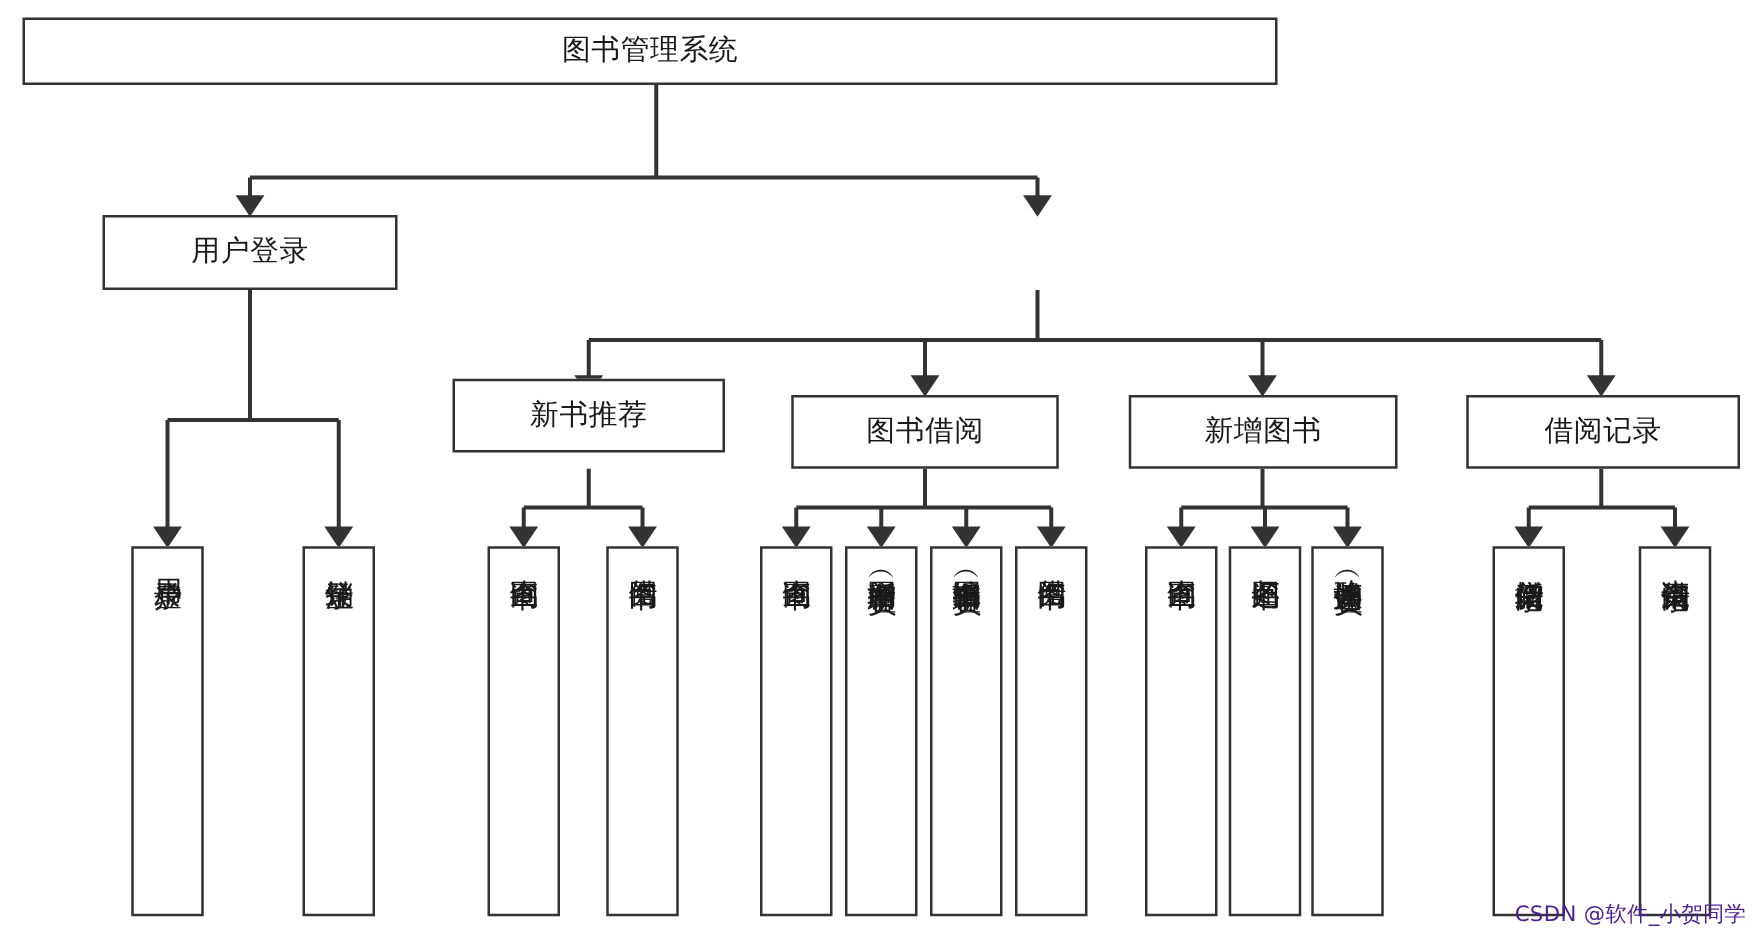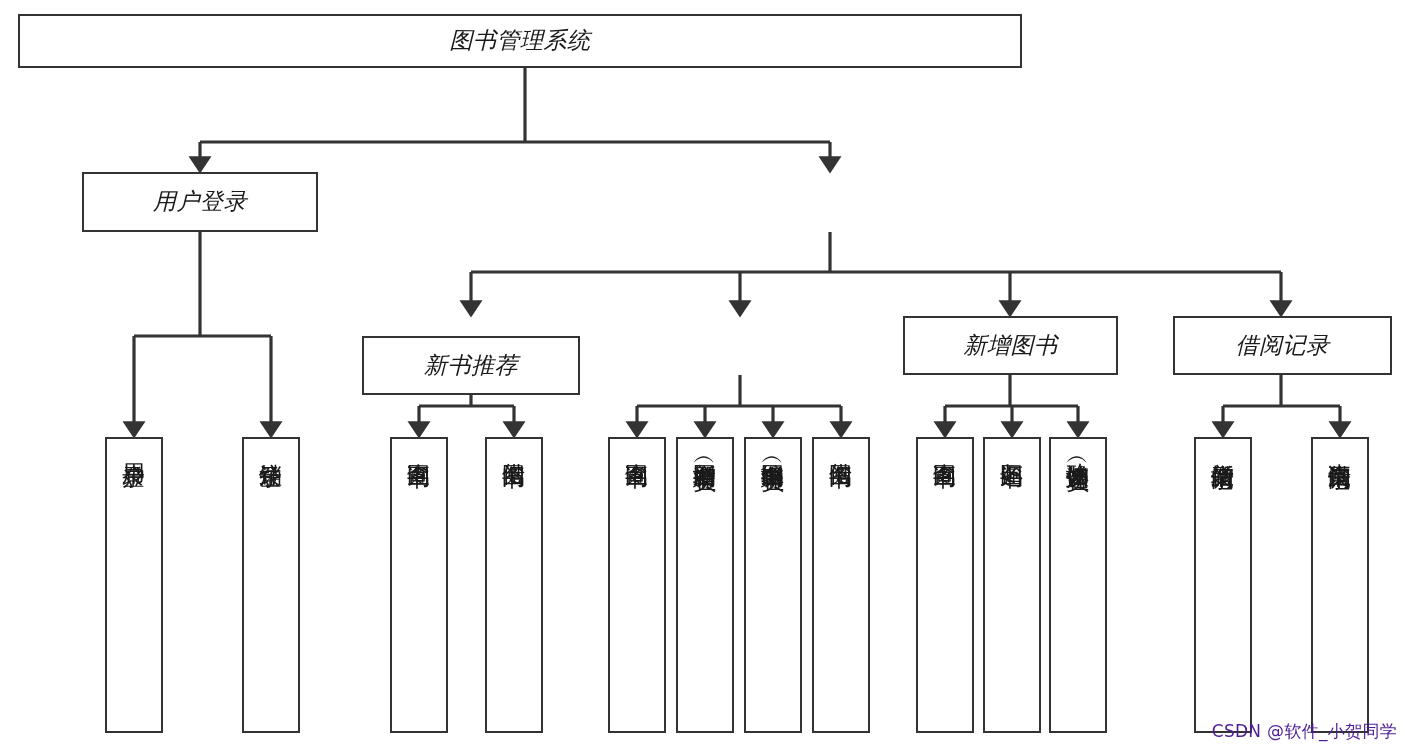--- a/index.html
+++ b/index.html
@@ -33,21 +33,20 @@
     background: #ffffff;
     display: flex;
     align-items: center;
     justify-content: center;
     color: #1a1a1a;
     line-height: 1.18;
   }
   .node.h {
     font-size: 23px;
     letter-spacing: 0.5px;
-    font-style: italic;
   }
   .node.root {
     font-size: 23px;
   }
   .node.v {
     align-items: flex-start;
     justify-content: center;
     padding-top: 6px;
   }
   .node.v .vtext {
@@ -124,22 +123,25 @@
   </svg>
 
   <div class="node h root" style="left:18px; top:14px; width:1004px; height:54px;">
     <span>图书管理系统</span>
   </div>
 
   <div class="node h" style="left:82px; top:172px; width:236px; height:60px;">
     <span>用户登录</span>
   </div>
 
-  <div class="node h" style="left:362px; top:336px; width:218px; height:59px;">
+  <div class="node h" style="left:362px; top:303px; width:218px; height:59px;">
     <span>新书推荐</span>
+  </div>
+  <div class="node h" style="left:633px; top:316px; width:214px; height:59px;">
+    <span>图书借阅</span>
   </div>
   <div class="node h" style="left:903px; top:316px; width:215px; height:59px;">
     <span>新增图书</span>
   </div>
   <div class="node h" style="left:1173px; top:316px; width:219px; height:59px;">
     <span>借阅记录</span>
   </div>
 
   <div class="node v" style="left:105px; top:437px; width:58px; height:296px;">
     <span class="vtext">用户登录</span>

